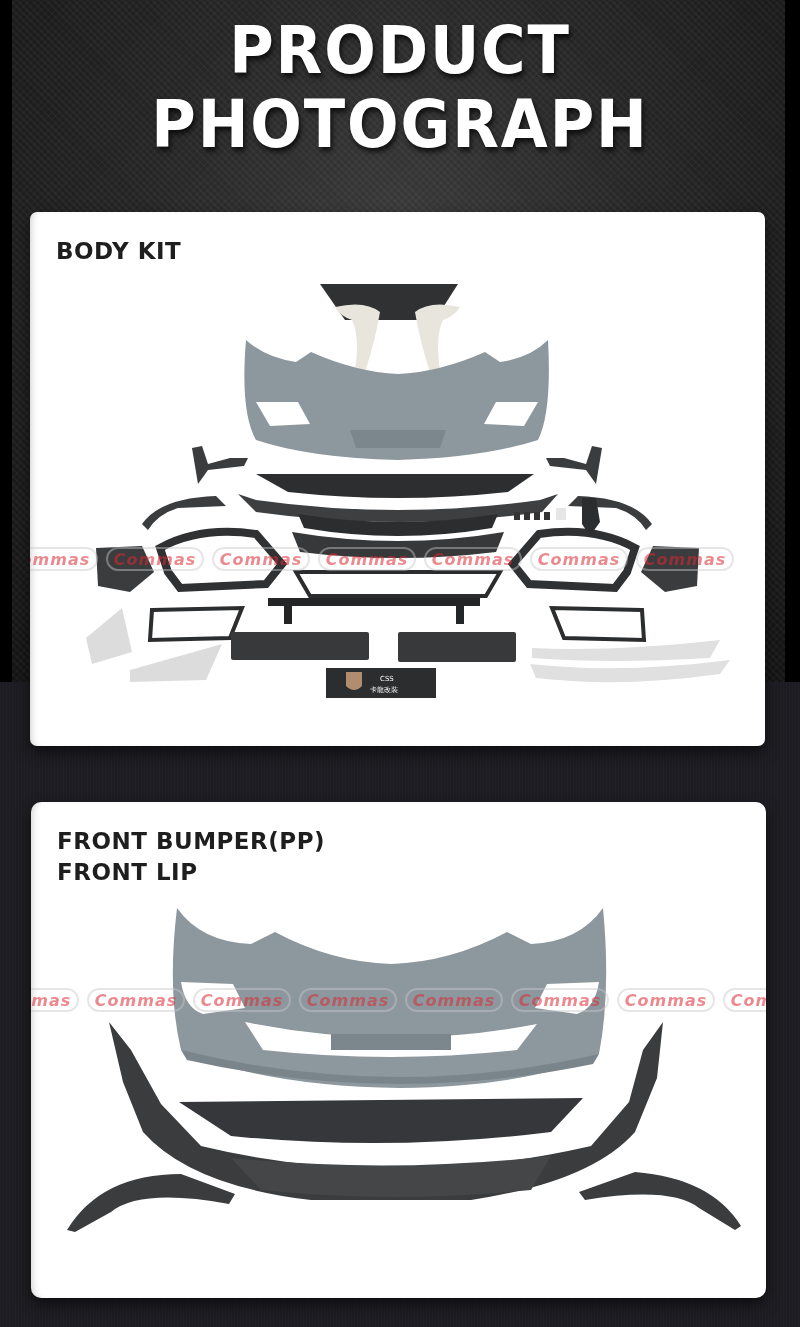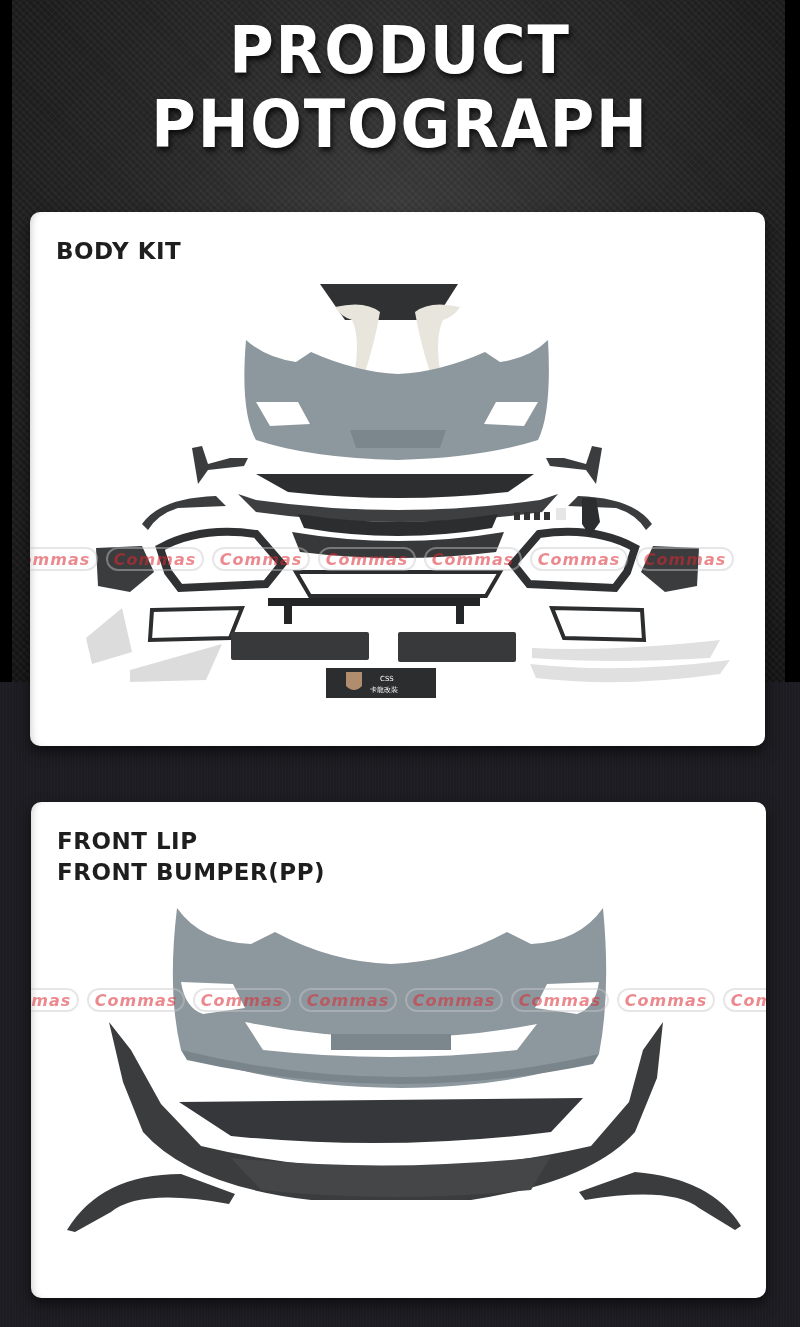--- a/index.html
+++ b/index.html
@@ -29,21 +29,21 @@
     color: #ffffff; font-family: "DejaVu Sans", sans-serif; font-weight: bold;
     font-size: 66px; line-height: 74px; letter-spacing: 2px;
     text-shadow: 2px 4px 6px rgba(0,0,0,0.7);
     transform: scaleX(0.92);
   }
   .card {
     position: absolute; background: #fff; border-radius: 10px;
     box-shadow: 0 6px 14px rgba(0,0,0,0.55), inset 6px 0 8px -6px rgba(0,0,0,0.25);
     overflow: hidden;
   }
-  .card-1 { left: 30px; top: 212px; width: 735px; height: 534px; }
+  .card-1 { left: 30px; top: 212px; width: 735px; height: 534px; border-radius: 7px; }
   .card-2 { left: 31px; top: 802px; width: 735px; height: 496px; }
   .card-title {
     position: absolute; left: 26px; color: #1e1e1e;
     font-family: "DejaVu Sans", sans-serif; font-weight: bold;
     font-size: 23px; line-height: 31px; letter-spacing: 0.5px;
   }
   .card-1 .card-title { top: 24px; }
   .card-2 .card-title { top: 24px; }
   .product-svg { position: absolute; left: 0; top: 0; }
   .watermark-row {
@@ -141,22 +141,22 @@
     <div class="wm">Commas</div>
     <div class="wm">Commas</div>
     <div class="wm">Commas</div>
     <div class="wm">Commas</div>
     <div class="wm">Commas</div>
   </div>
 </div>
 
 <div class="card card-2">
   <div class="card-title">
+    <div>FRONT BUMPER(PP)</div>
     <div>FRONT LIP</div>
-    <div>FRONT BUMPER(PP)</div>
   </div>
 
   <svg class="product-svg" width="735" height="496" viewBox="0 0 735 496">
 
     <path d="M146 106 Q136 190 150 248 Q230 284 370 286 Q500 284 568 252 Q580 190 572 106 Q548 140 500 142 L476 130 Q420 160 360 162 Q300 160 244 130 L220 142 Q170 140 146 106Z" fill="#8d979e"></path>
     <path d="M150 180 L202 182 L214 206 L172 212 Q154 206 150 180Z" fill="#fff"></path>
     <path d="M568 180 L516 182 L504 206 L546 212 Q564 206 568 180Z" fill="#fff"></path>
     <path d="M214 220 Q360 250 506 222 L486 248 Q360 262 232 248 Z" fill="#fff"></path>
     <path d="M300 232 L420 232 L420 248 L300 248 Z" fill="#7c868d"></path>
     <path d="M150 248 Q360 300 568 252 L562 262 Q360 304 156 258 Z" fill="#7a848b"></path>

